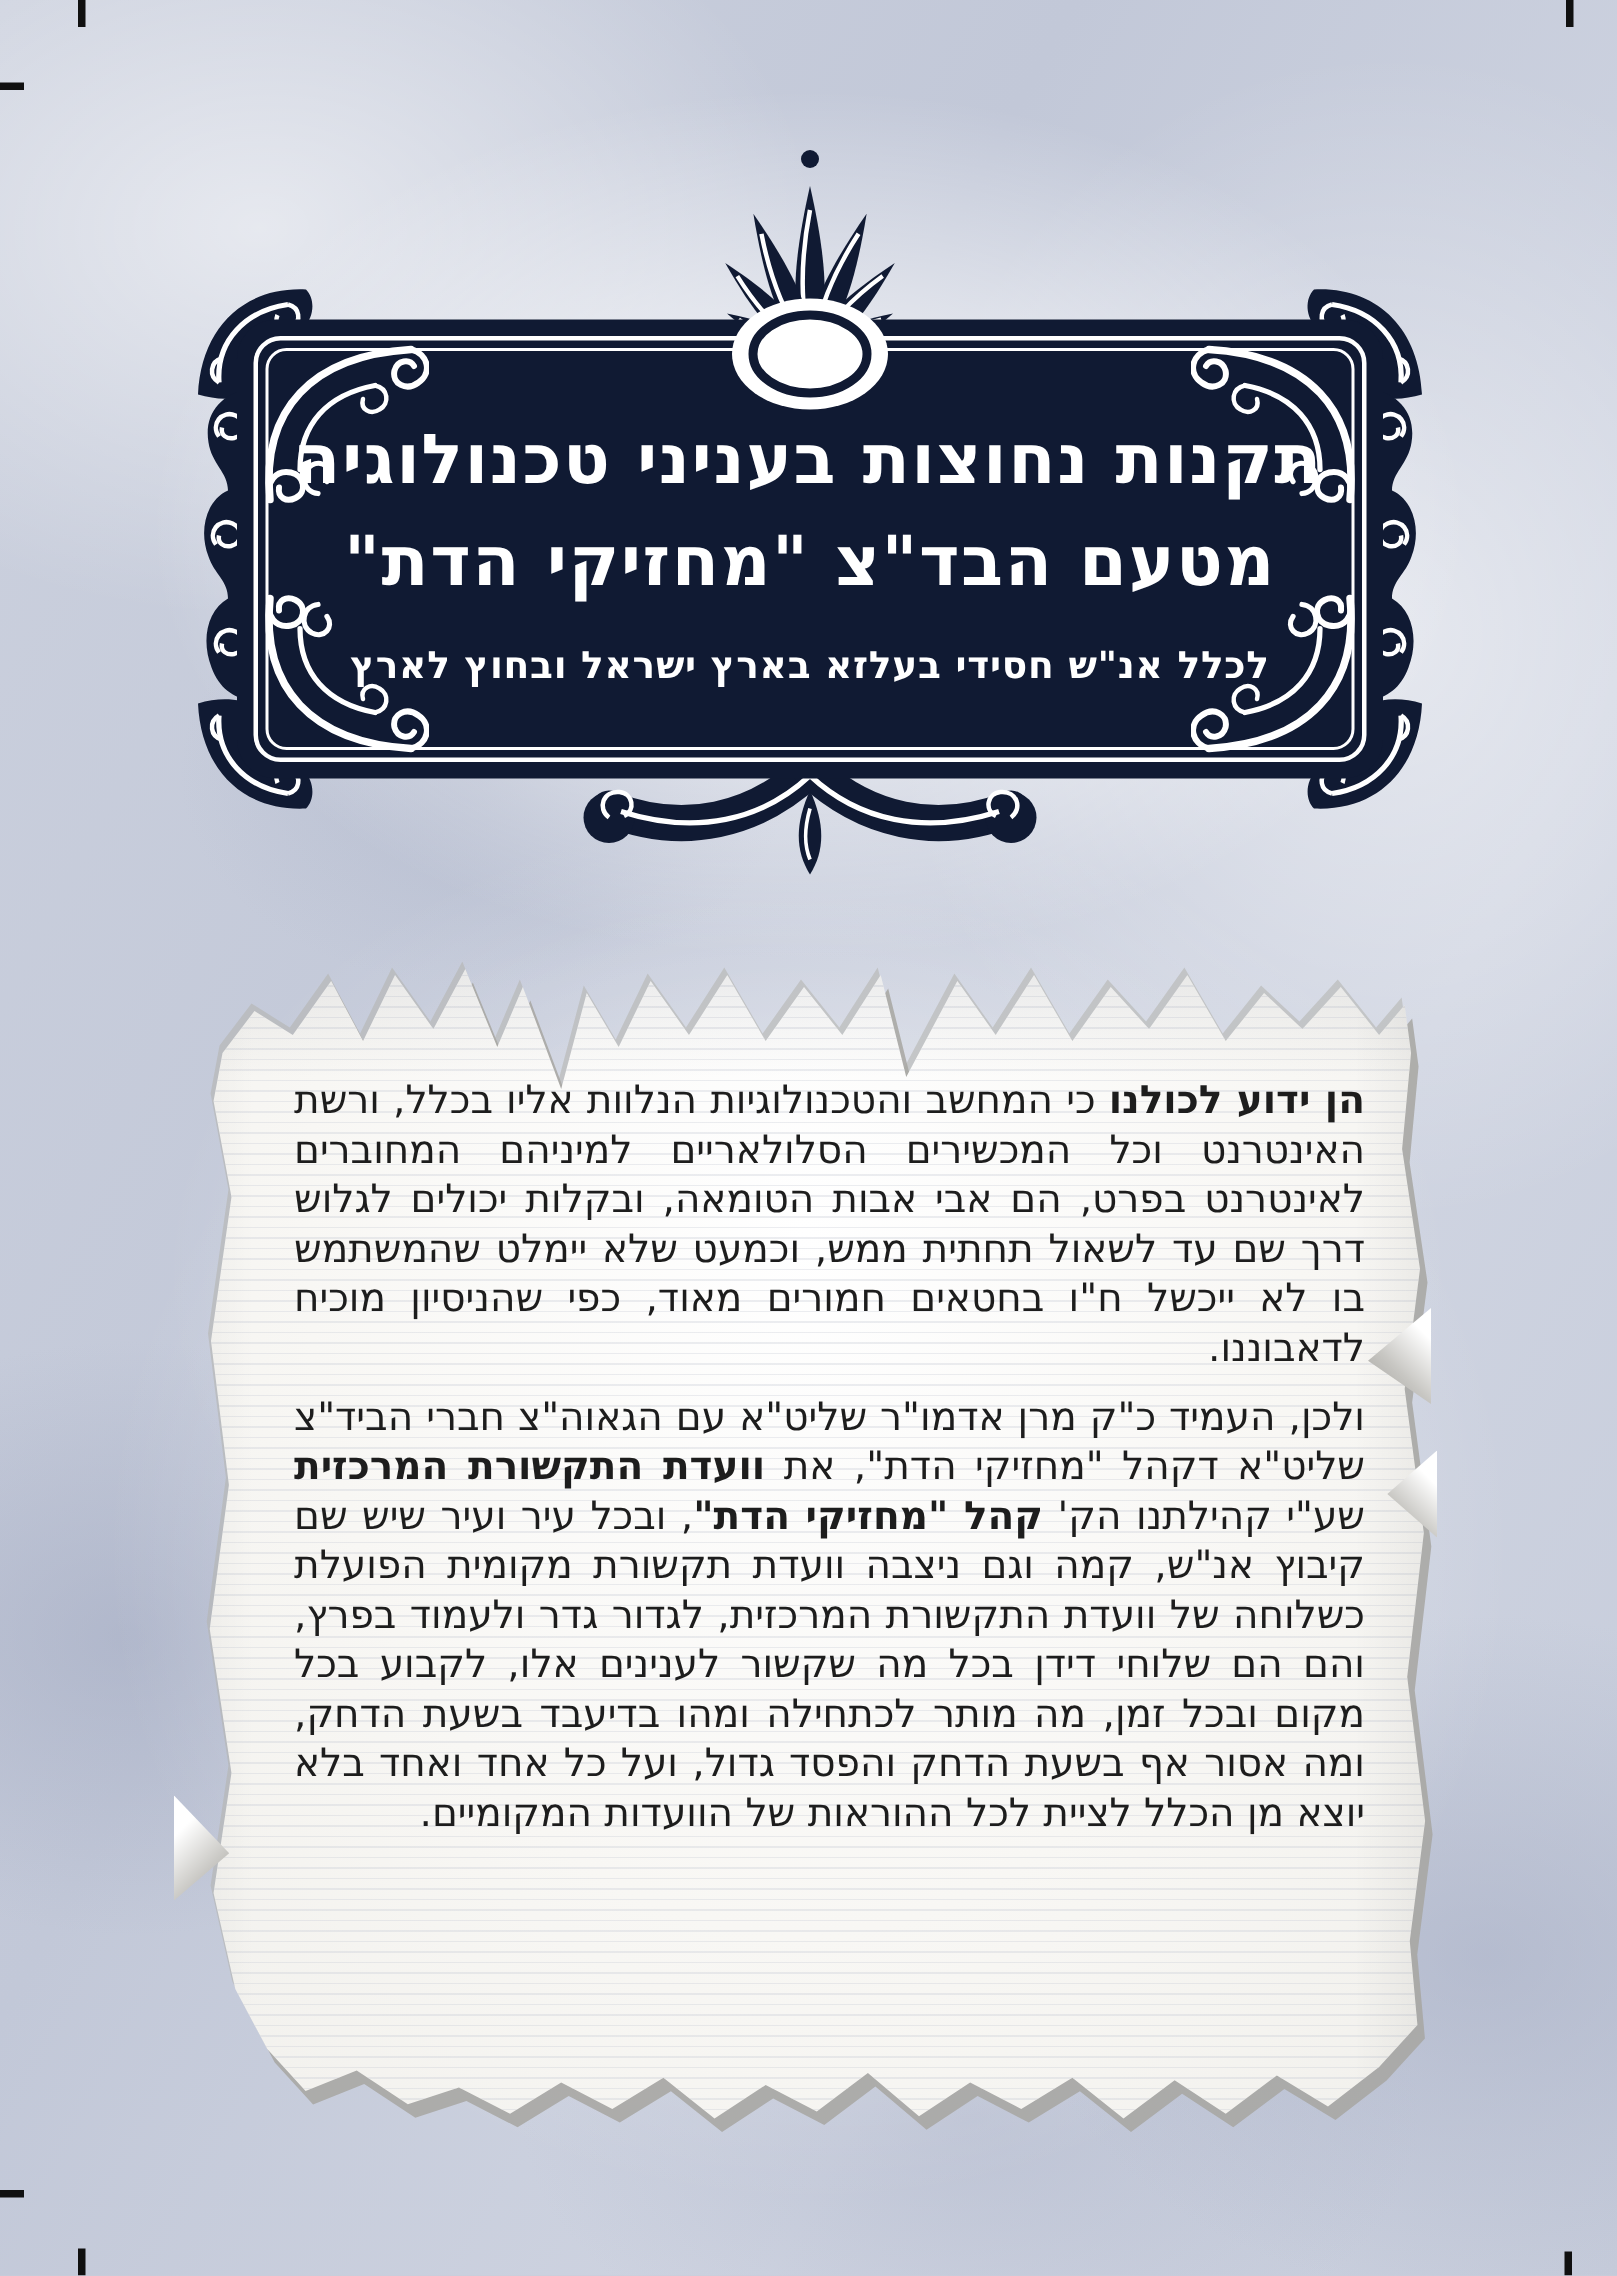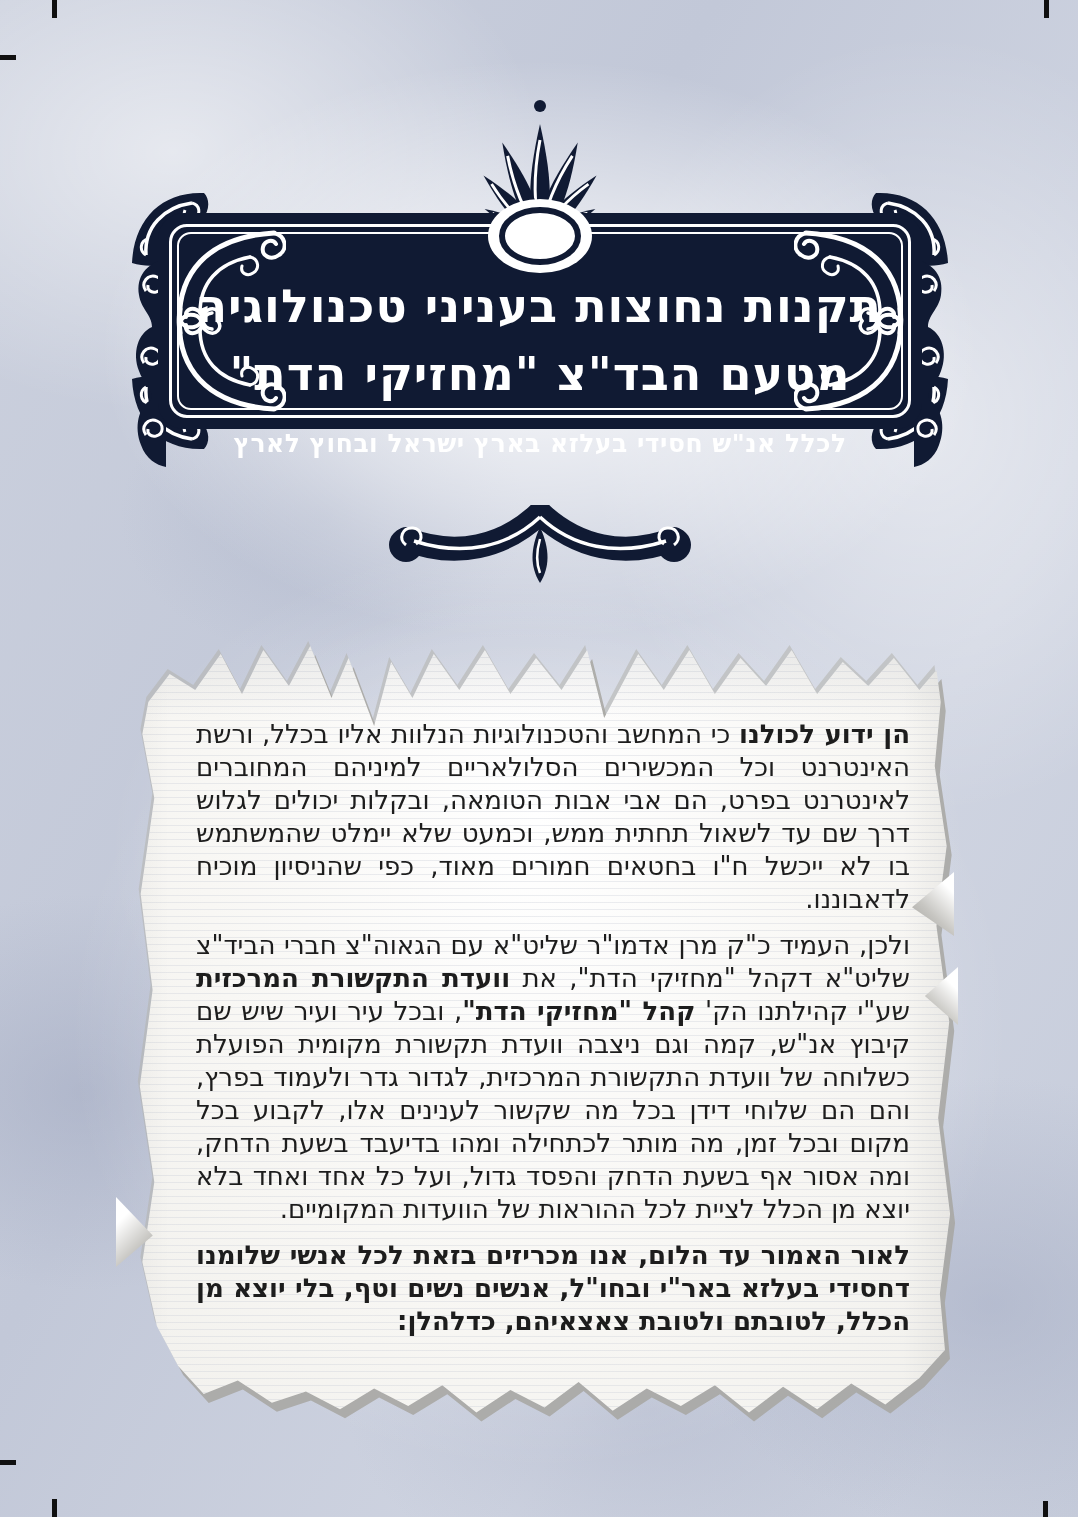--- a/index.html
+++ b/index.html
@@ -27,21 +27,21 @@
   .crop{position:absolute;background:#101010;z-index:10;}
   .crop.tl-v{left:52px;top:0;width:5px;height:18px;}
   .crop.tl-h{left:0;top:55px;width:16px;height:5px;}
   .crop.tr-v{left:1044px;top:0;width:5px;height:18px;}
   .crop.bl-h{left:0;top:1460px;width:16px;height:5px;}
   .crop.bl-v{left:52px;top:1499px;width:5px;height:18px;}
   .crop.br-v{left:1043px;top:1501px;width:5px;height:16px;}
 
   
   .crown{position:absolute;left:425px;top:96px;z-index:2;}
-  .frame-wrap{position:absolute;left:158px;top:213px;width:764px;height:216px;z-index:3;}
+  .frame-wrap{position:absolute;left:158px;top:213px;width:764px;height:306px;z-index:3;}
   .frame-box{position:absolute;inset:0;background:#101a33;border-radius:26px;z-index:1;}
   .inner-border-1{position:absolute;left:11px;right:11px;top:11px;bottom:11px;
     border:3px solid #fff;border-radius:18px;z-index:2;}
   .inner-border-2{position:absolute;left:19px;right:19px;top:19px;bottom:19px;
     border:2px solid #fff;border-radius:14px;z-index:2;}
   .corner-flourish{position:absolute;z-index:3;width:120px;height:120px;}
   .corner-flourish.tl{left:8px;top:8px;}
   .corner-flourish.tr{right:8px;top:8px;transform:scaleX(-1);}
   .corner-flourish.bl{left:8px;bottom:8px;transform:scaleY(-1);}
   .corner-flourish.br{right:8px;bottom:8px;transform:rotate(180deg);}
@@ -263,15 +263,14 @@
 <div class="parchment">
   <div class="paper-shadow2 torn"></div>
   <div class="paper-shadow torn"></div>
   <div class="paper torn"></div>
   <div class="curl c1"></div>
   <div class="curl c2"></div>
   <div class="curl c3"></div>
   <div class="doc-text" dir="rtl">
       <p><span class="b">הן ידוע לכולנו</span><span> כי המחשב והטכנולוגיות הנלוות אליו בכלל, ורשת האינטרנט וכל המכשירים הסלולאריים למיניהם המחוברים לאינטרנט בפרט, הם אבי אבות הטומאה, ובקלות יכולים לגלוש דרך שם עד לשאול תחתית ממש, וכמעט שלא יימלט שהמשתמש בו לא ייכשל ח"ו בחטאים חמורים מאוד, כפי שהניסיון מוכיח לדאבוננו.</span></p>
       <p><span>ולכן, העמיד כ"ק מרן אדמו"ר שליט"א עם הגאוה"צ חברי הביד"צ שליט"א דקהל "מחזיקי הדת", את </span><span class="b">וועדת התקשורת המרכזית</span><span> שע"י קהילתנו הק' </span><span class="b">קהל "מחזיקי הדת"</span><span>, ובכל עיר ועיר שיש שם קיבוץ אנ"ש, קמה וגם ניצבה וועדת תקשורת מקומית הפועלת כשלוחה של וועדת התקשורת המרכזית, לגדור גדר ולעמוד בפרץ, והם הם שלוחי דידן בכל מה שקשור לענינים אלו, לקבוע בכל מקום ובכל זמן, מה מותר לכתחילה ומהו בדיעבד בשעת הדחק, ומה אסור אף בשעת הדחק והפסד גדול, ועל כל אחד ואחד בלא יוצא מן הכלל לציית לכל ההוראות של הוועדות המקומיים.</span></p>
-      <p><span class="b">לאור האמור עד הלום, אנו מכריזים בזאת לכל אנשי שלומנו דחסידי בעלזא באר"י ובחו"ל, אנשים נשים וטף, בלי יוצא מן הכלל, לטובתם ולטובת צאצאיהם, כדלהלן:</span></p>
     </div>
 </div>
 
 </body></html>

